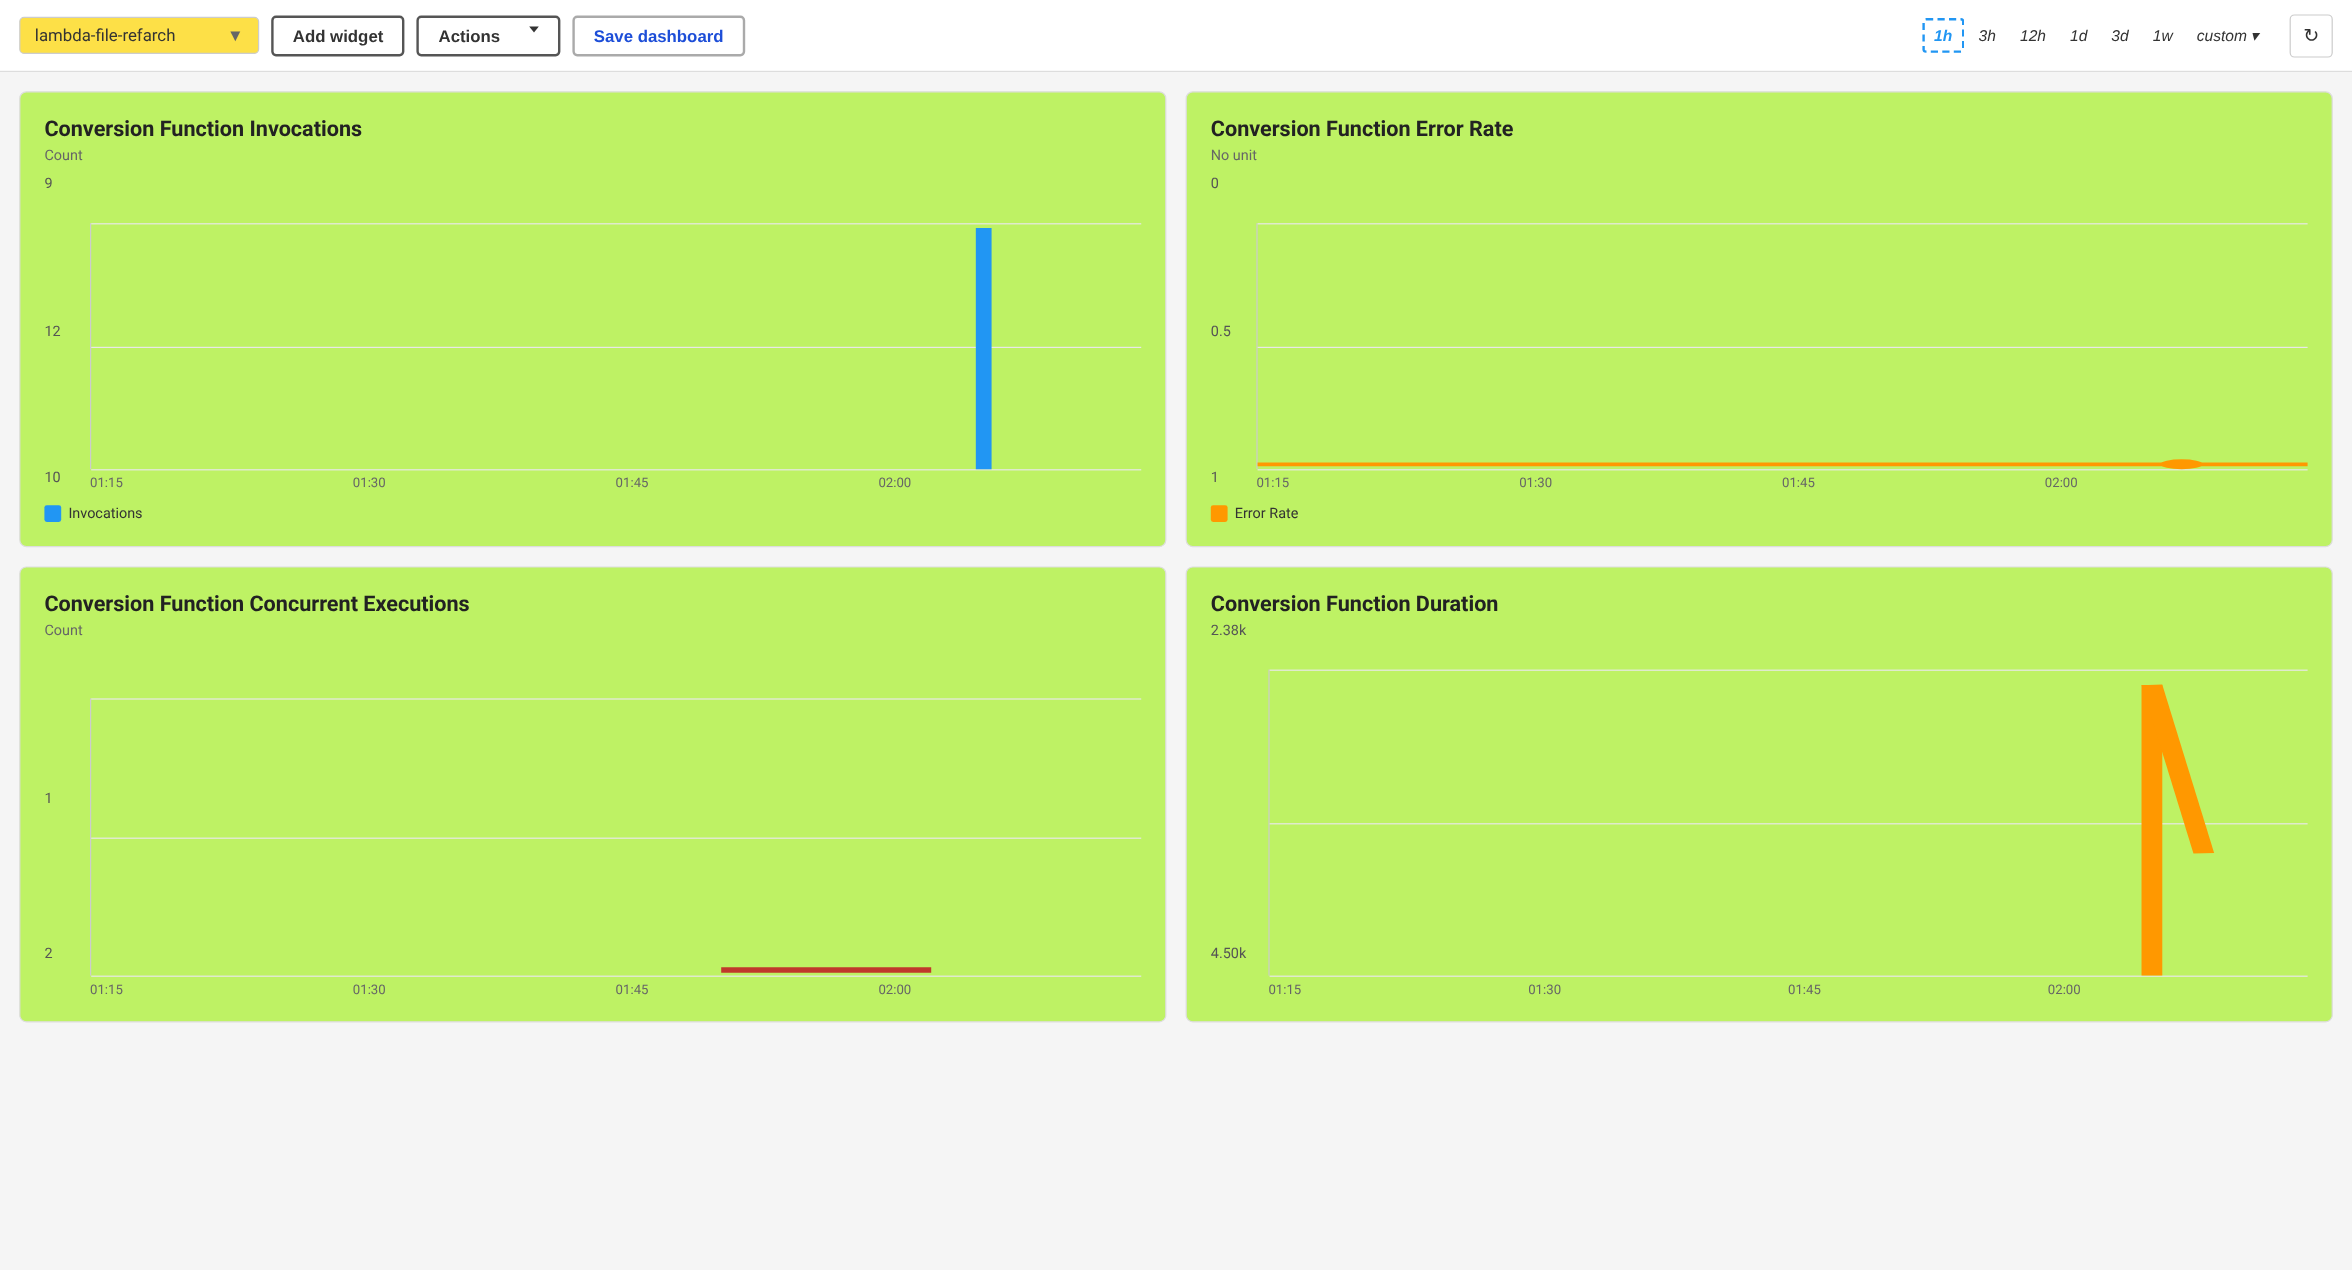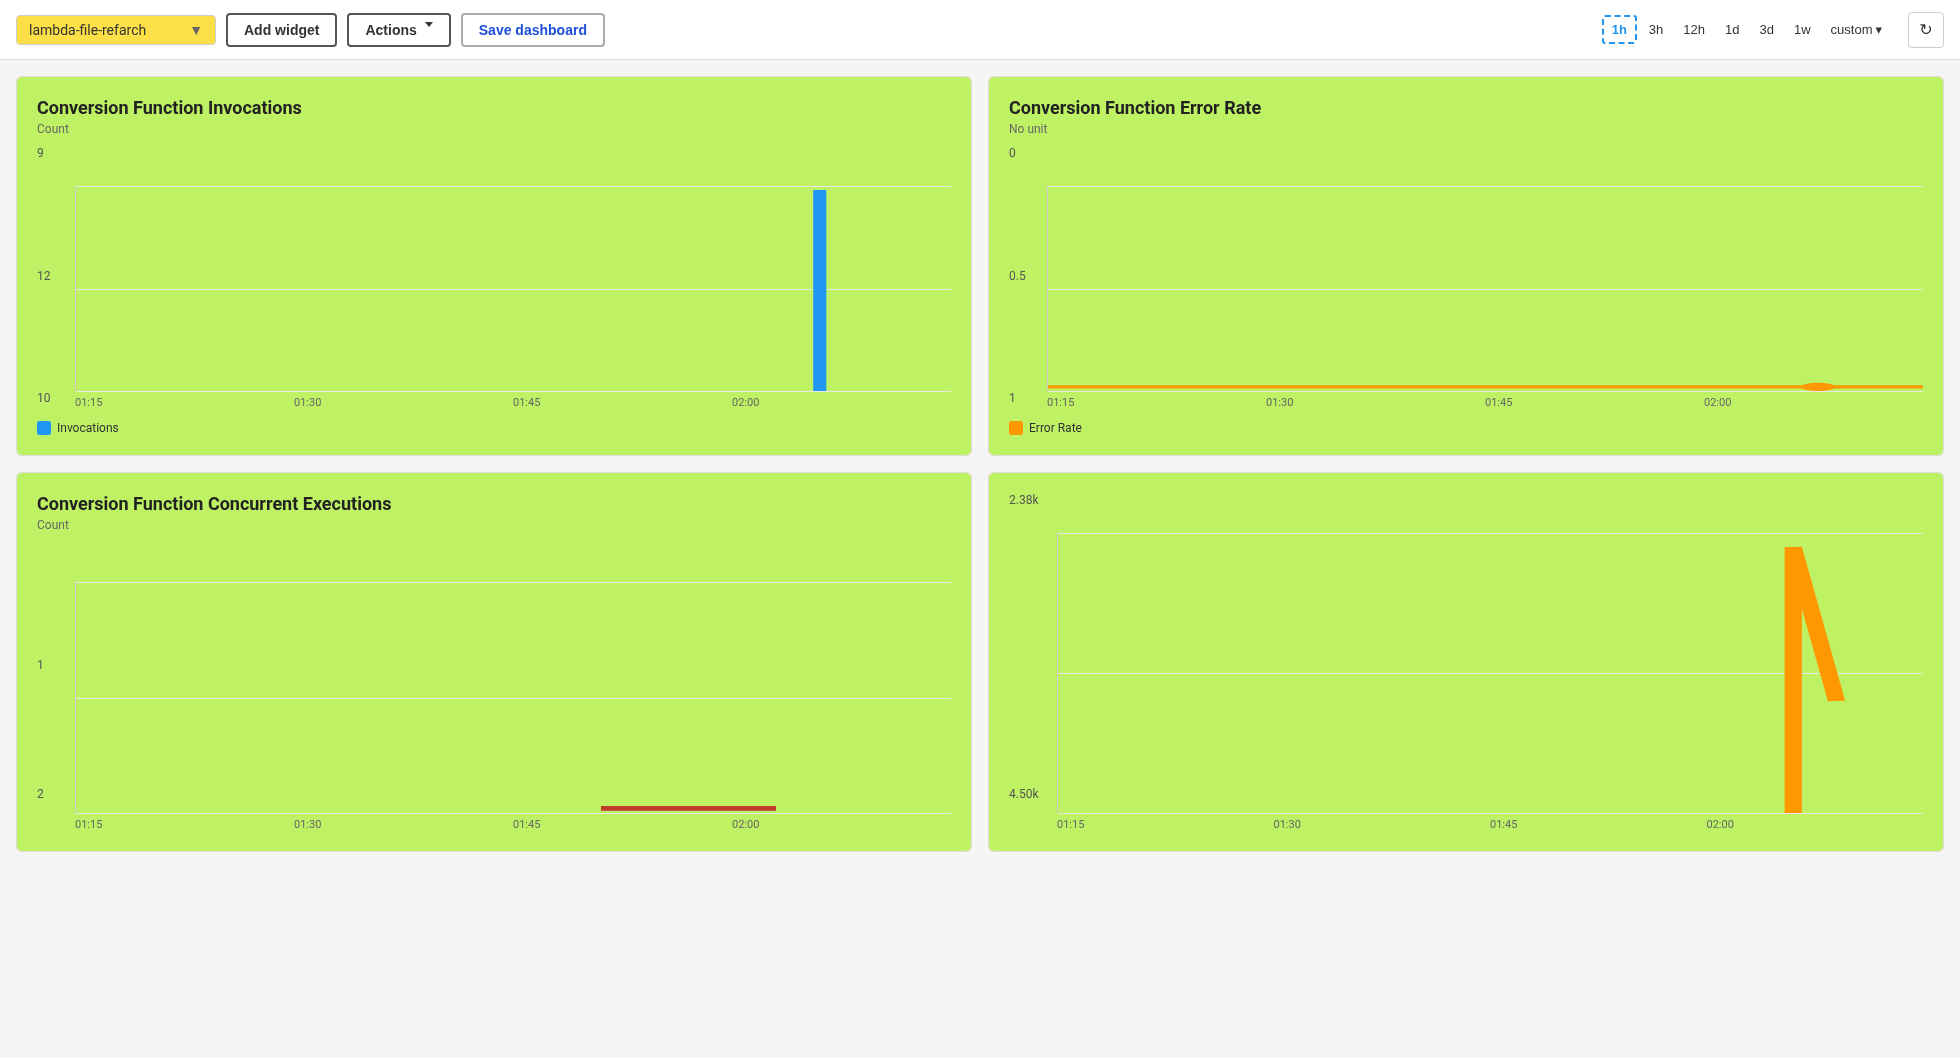--- a/index.html
+++ b/index.html
@@ -42,21 +42,21 @@
       font-size: 14px;
       font-weight: 600;
       cursor: pointer;
       border: 2px solid #555;
       background: #fff;
       color: #333;
     }
     .btn-actions {
       display: flex;
       align-items: flex-start;
-      gap: 8px;
+      gap: 24px;
     }
     .btn-actions .caret {
       border-left: 4px solid transparent;
       border-right: 4px solid transparent;
       border-top: 5px solid #333;
       display: inline-block;
     }
     .btn-save {
       border: 2px solid #aaa;
       color: #1d4ed8;
@@ -70,20 +70,21 @@
       margin-right: 8px;
     }
     .time-btn {
       padding: 5px 8px;
       cursor: pointer;
       border: none;
       background: transparent;
       font-size: 13px;
       color: #333;
       border-radius: 3px;
+      font-style: italic;
     }
     .time-btn.active {
       border: 2px dashed #2196F3;
       color: #2196F3;
       font-weight: 600;
     }
     .time-btn-custom {
       display: flex;
       align-items: flex-start;
       gap: 3px;
@@ -333,20 +334,21 @@
             <span>01:45</span>
             <span>02:00</span>
             <span></span>
           </div>
         </div>
       </div>
     </div>
   </div>
 
   <div class="widget-card">
+    <div class="widget-title">Conversion Function Duration</div>
     <div class="chart-area">
       <div style="display:flex; flex:1; flex-direction:row;">
         <div class="y-axis-labels" style="width:40px;">
           <span>4.50k</span>
           <span></span>
           <span>2.38k</span>
         </div>
         <div class="chart-with-axes" style="margin-left:48px;">
           <div class="chart-plot" style="height:180px;">
             <div class="grid-line" style="top:0%;"></div>

